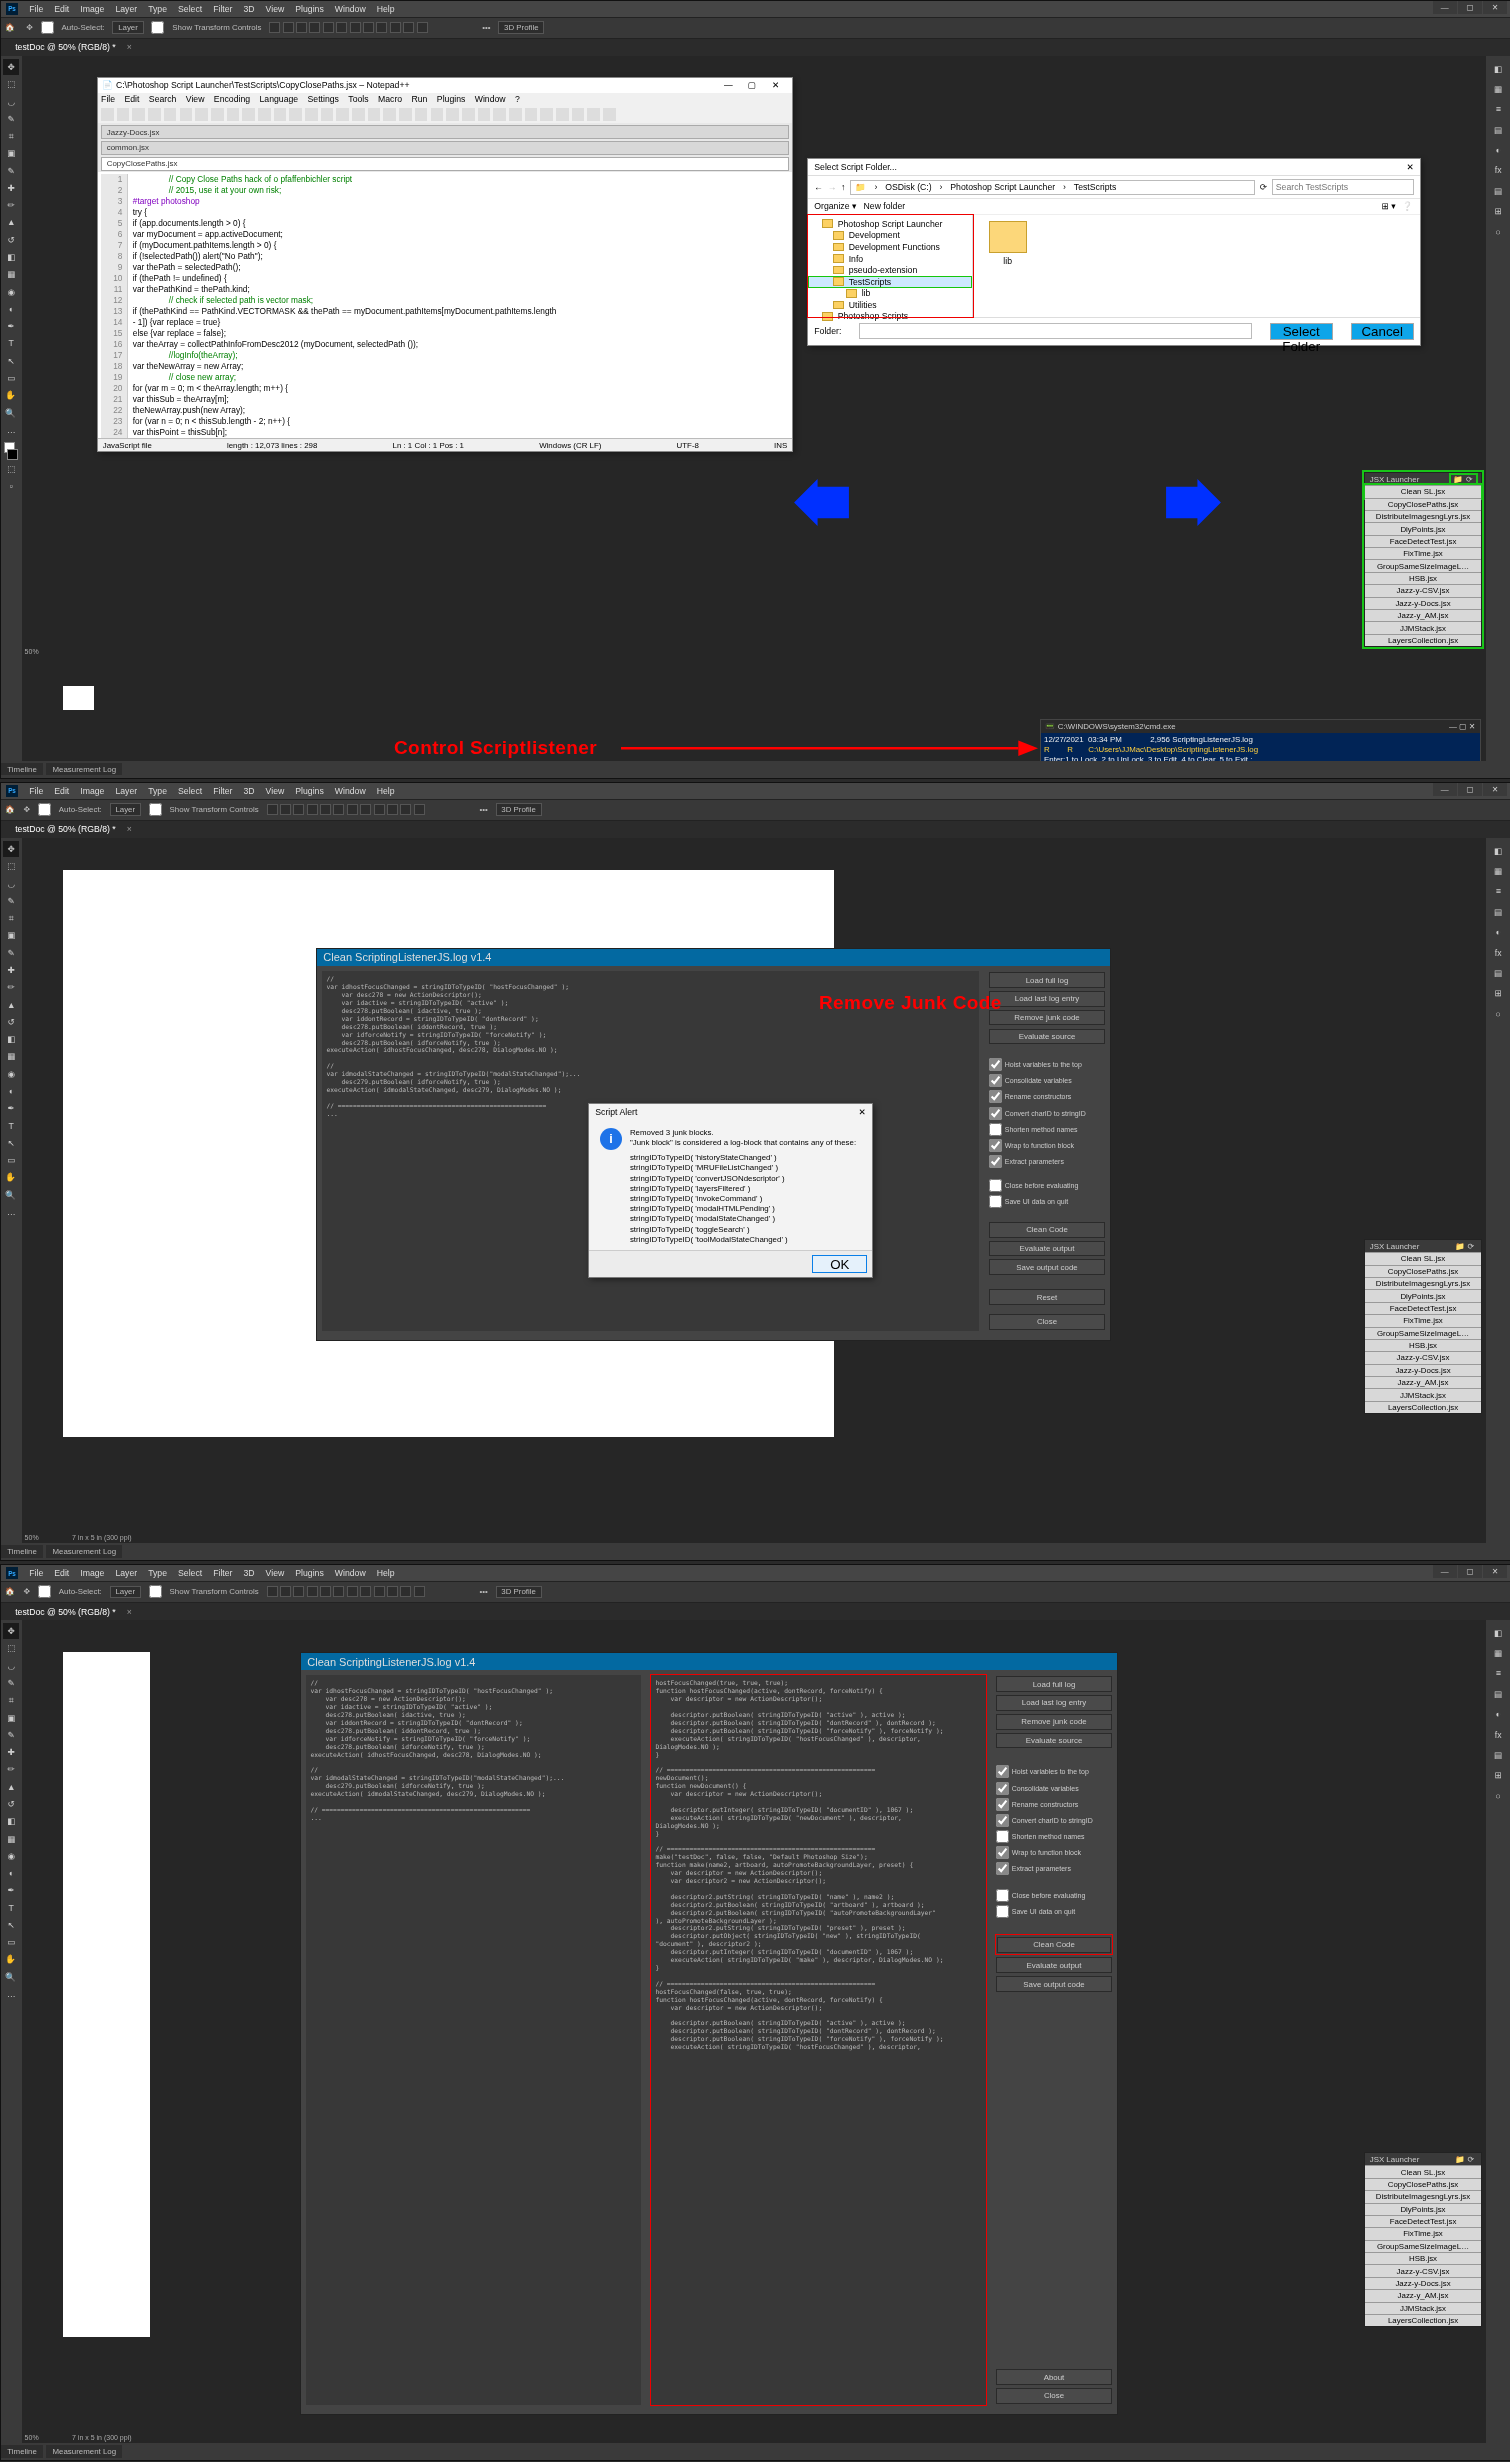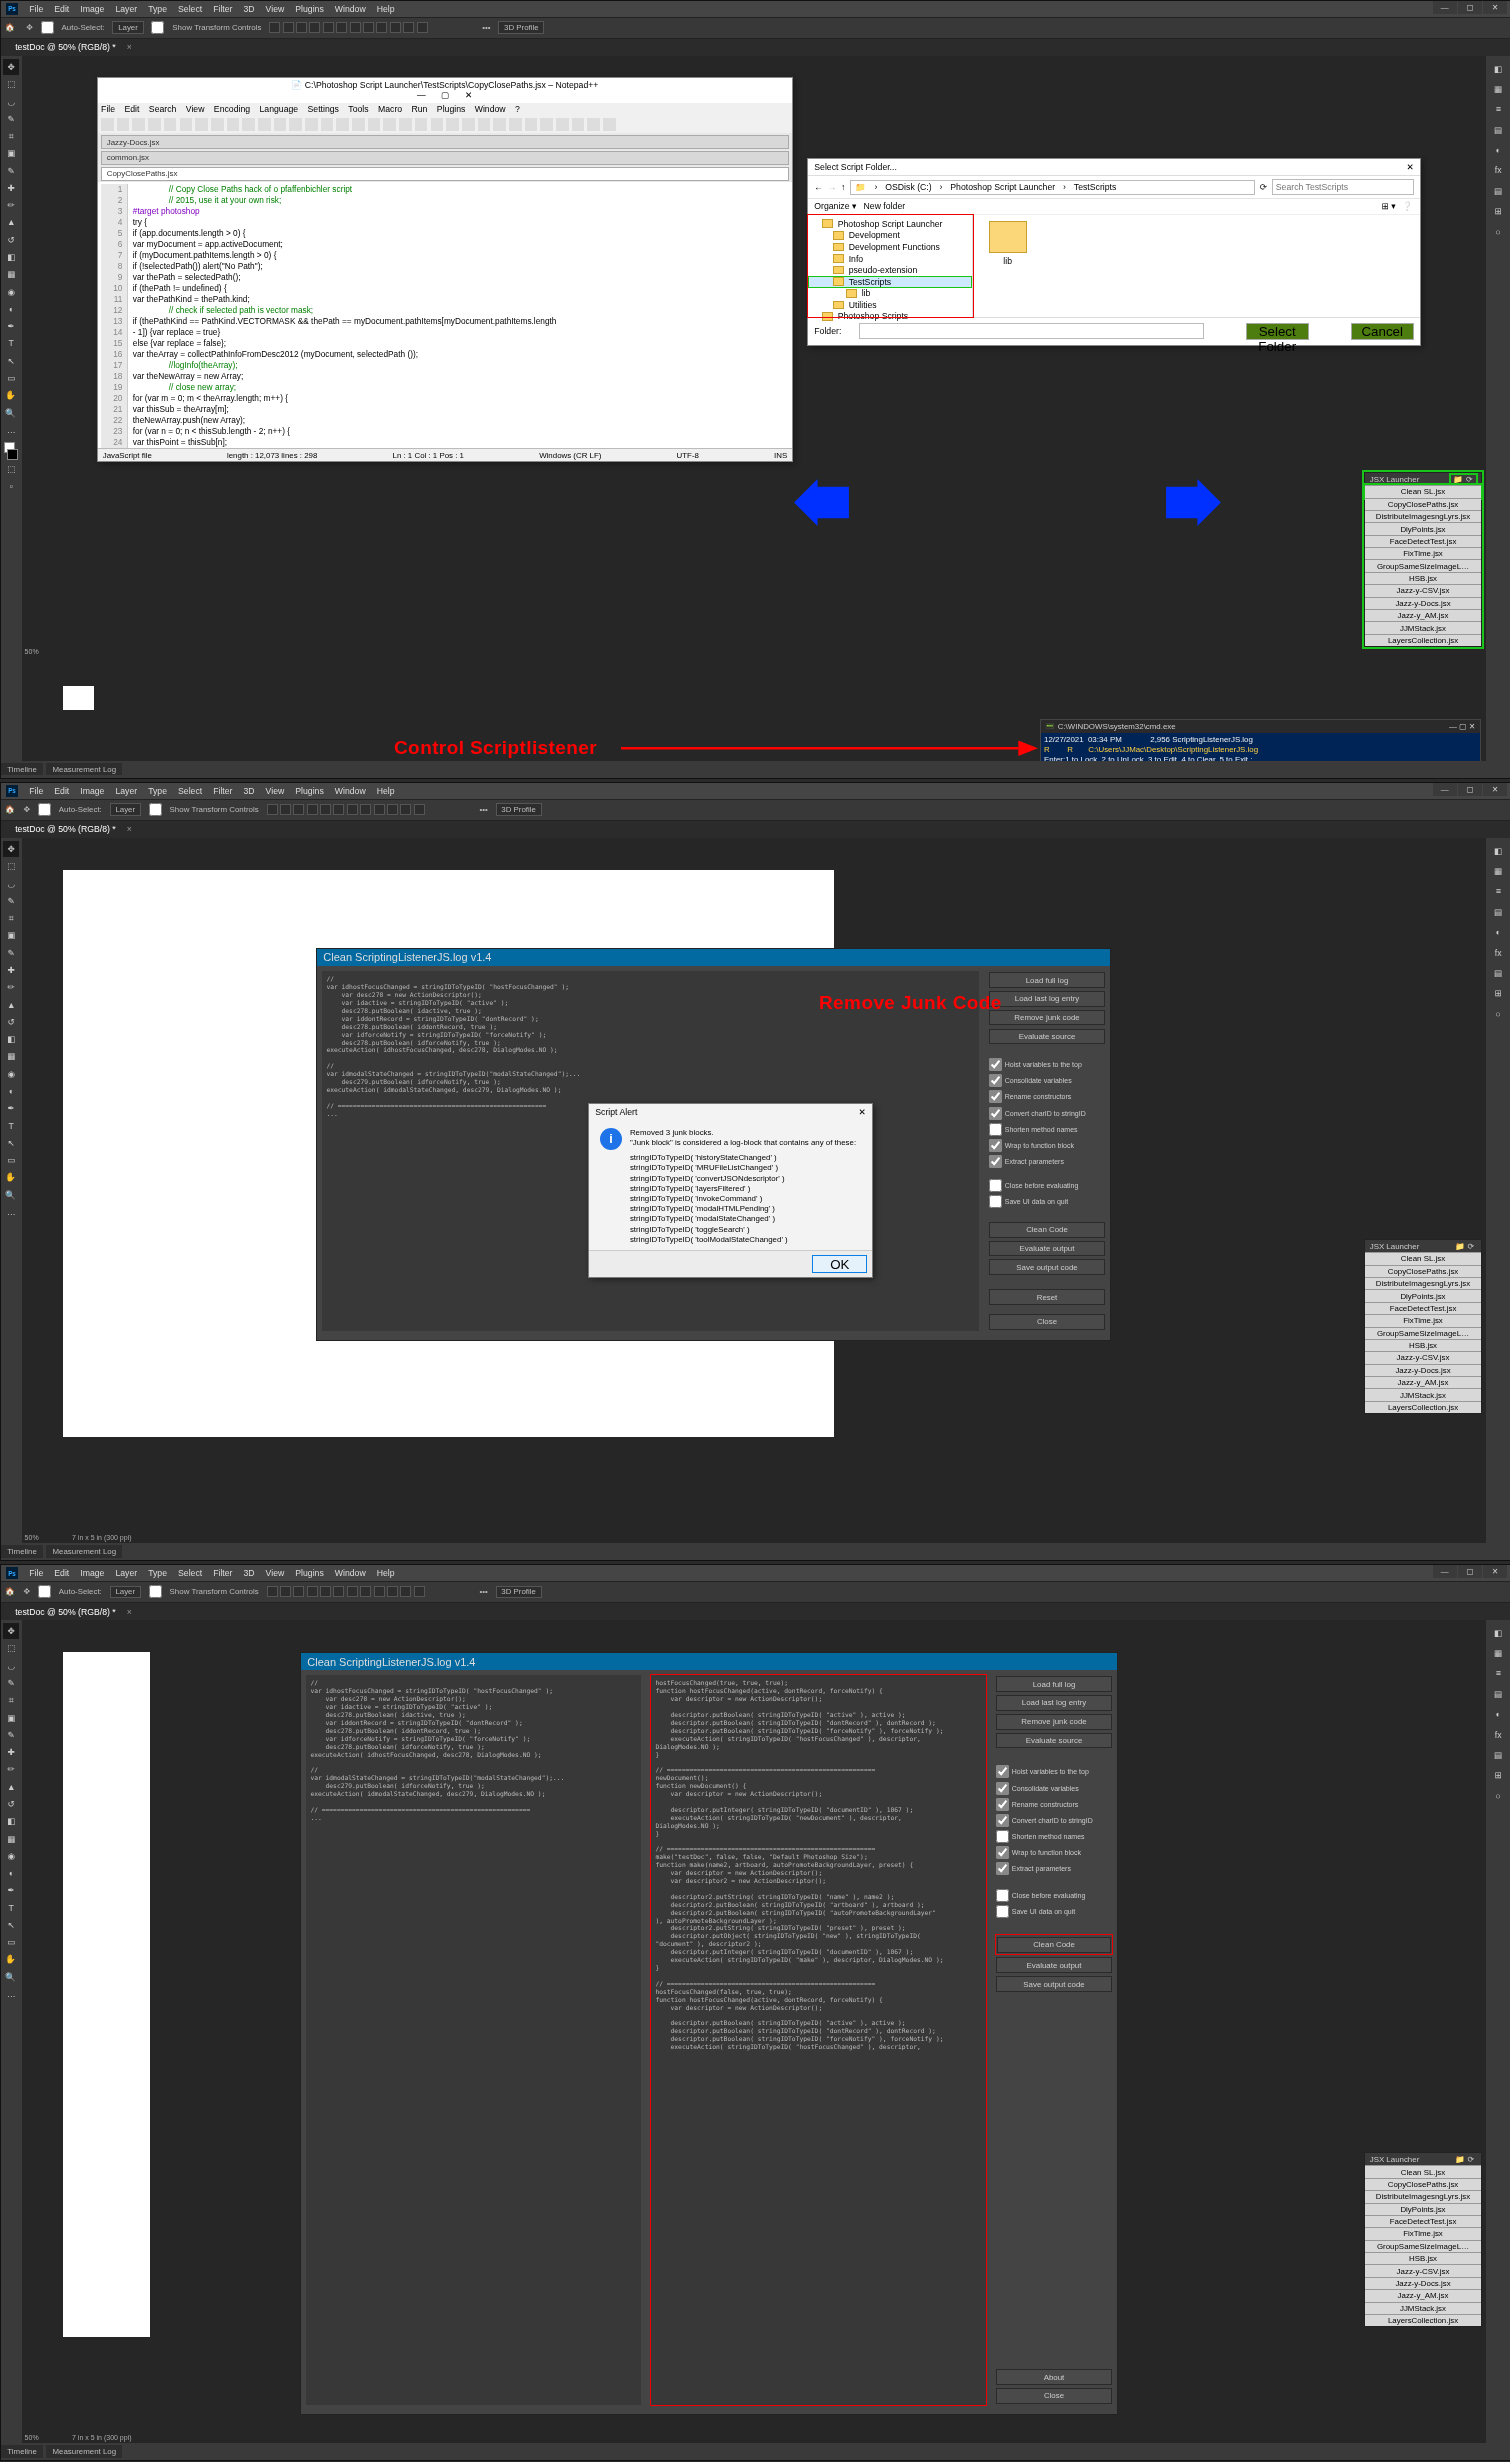--- a/index.html
+++ b/index.html
@@ -15,21 +15,21 @@
   .toolbar-left { position:absolute; left:0; top:55px; width:20.5px; bottom:17.3px; background:#3a3a3a; display:flex; flex-direction:column; align-items:center; gap:1.6px; padding:3.1px 0; }
   .toolbar-right { position:absolute; right:0; top:55px; width:23.6px; bottom:17.3px; background:#3a3a3a; display:flex; flex-direction:column; align-items:center; gap:4.7px; padding:4.7px 0; }
   .tool { width:15.7px; height:15.7px; background:#3a3a3a; display:flex; align-items:center; justify-content:center; font-size:8.7px; color:#ccc; }
   .tool.sel { background:#1a1a1a; }
   .canvas-area { position:absolute; left:20.5px; right:23.6px; top:55px; bottom:17.3px; background:#262626; }
   .bottom-bar { position:absolute; left:0; right:0; bottom:0; height:17.3px; background:#3a3a3a; display:flex; align-items:center; font-size:7.9px; color:#bbb; }
   .bottom-bar .btab { background:#2d2d2d; padding:1.6px 6.3px; margin-right:3.1px; }
   .white-doc { position:absolute; background:#fff; }
   
   .npp { position:absolute; background:#f4f4f4; border:0.8px solid #888; box-shadow:2.4px 2.4px 6.3px rgba(0,0,0,.4); }
-  .npp-title { background:#fff; color:#000; font-size:8.7px; padding:2.4px 4.7px; display:flex; justify-content:space-between; align-items:center;flex-direction:column; }
+  .npp-title { background:#fff; color:#000; font-size:8.7px; padding:2.4px 4.7px; display:flex; justify-content:space-between; align-items:center; }
   .npp-title .winbtns span{ display:inline-block; width:23.6px; text-align:center; }
   .npp-menu { background:#f0f0f0; font-size:8.7px; padding:1.6px 3.1px; display:flex; gap:9.4px; color:#000;}
   .npp-tool { background:#f0f0f0; font-size:7.9px; padding:2.4px 3.1px; display:flex; gap:3.1px; }
   .npp-tool span { width:12.6px; height:12.6px; background:#ddd; display:inline-block; }
   .npp-tabs { background:#e8e8e8; font-size:7.9px; padding:1.6px 3.1px; display:flex; gap:1.6px;flex-direction:column; }
   .npp-tabs span { background:#d8d8d8; padding:1.6px 4.7px; border:0.8px solid #aaa; color:#333;}
   .npp-tabs span.active { background:#fff; }
   .npp-code { background:#fff; font-family:Consolas,monospace; font-size:8.3px; line-height:11px; padding:1.6px 0 1.6px 3.1px; color:#000; position:relative; height:266px; overflow:hidden;}
   .npp-code .line { display:flex; }
   .npp-code .gut { width:27px; text-align:right; padding-right:4.7px; color:#888; background:#e8e8e8; border-right:0.8px solid #ccc; margin-right:4.7px;}
@@ -46,21 +46,21 @@
   .dlg-body { display:flex; height:102px; }
   .dlg-tree { width:165px; border-right:0.8px solid #ddd; padding:3.1px 0; }
   .dlg-tree .node { display:flex; align-items:center; gap:4.7px; padding:0.8px 6.3px 0.8px 14px; }
   .dlg-tree .fld { width:11px; height:8.7px; background:#fcd163; border:0.8px solid #c8a02e; }
   .dlg-tree .sel { background:#cde8ff; outline:1.6px solid #16c60c; outline-offset:-1.6px;}
   .redbox { outline:1.6px solid #e00; outline-offset:0;}
   .dlg-files { flex:1; padding:6.3px 15.7px; display:flex; gap:23.6px;}
   .dlg-files .ico { width:38px; height:31.5px; background:#fcd77a; border:0.8px solid #c8a02e; margin-bottom:3.1px;}
   .dlg-foot { border-top:0.8px solid #ddd; padding:4.7px 6.3px; display:flex; align-items:center; gap:18px;}
   .dlg-foot input { flex:1; height:15.7px; border:0.8px solid #bbb;}
-  .dlg-foot button { width:63px; height:17.3px; background:#4d7c0f; border:0.8px solid #a8a8a8;margin-left:24px;}
+  .dlg-foot button { width:63px; height:17.3px; background:#0ea5e9; border:0.8px solid #a8a8a8;}
   
   .jsxpanel { position:absolute; width:118px; background:#4c4c4c; border:0.8px solid #222; font-size:7.9px; }
   .jsxpanel .hd { background:#3a3a3a; color:#ccc; padding:1.6px 4.7px; display:flex; justify-content:space-between;}
   .jsxpanel .hd .btns span{display:inline-block;width:11px;text-align:center;}
   .jsxpanel .row { background:#d8d8d8; color:#000; text-align:center; padding:1.2px 0; border-top:0.8px solid #999; position:relative;}
   .greenbox { outline:2.4px solid #18c418; outline-offset:-0.8px; }
   
   .cmd { position:absolute; background:#012456; color:#eee; font-family:Consolas,monospace; font-size:7.9px; border:0.8px solid #444; line-height:10.2px;}
   .cmd .ttl { background:#2a2a2a; color:#ccc; font-family:Tahoma; font-size:7.9px; padding:1.6px 4.7px; display:flex; justify-content:space-between;}
   .cmd .body { padding:1.6px 3.1px; white-space:pre; }

